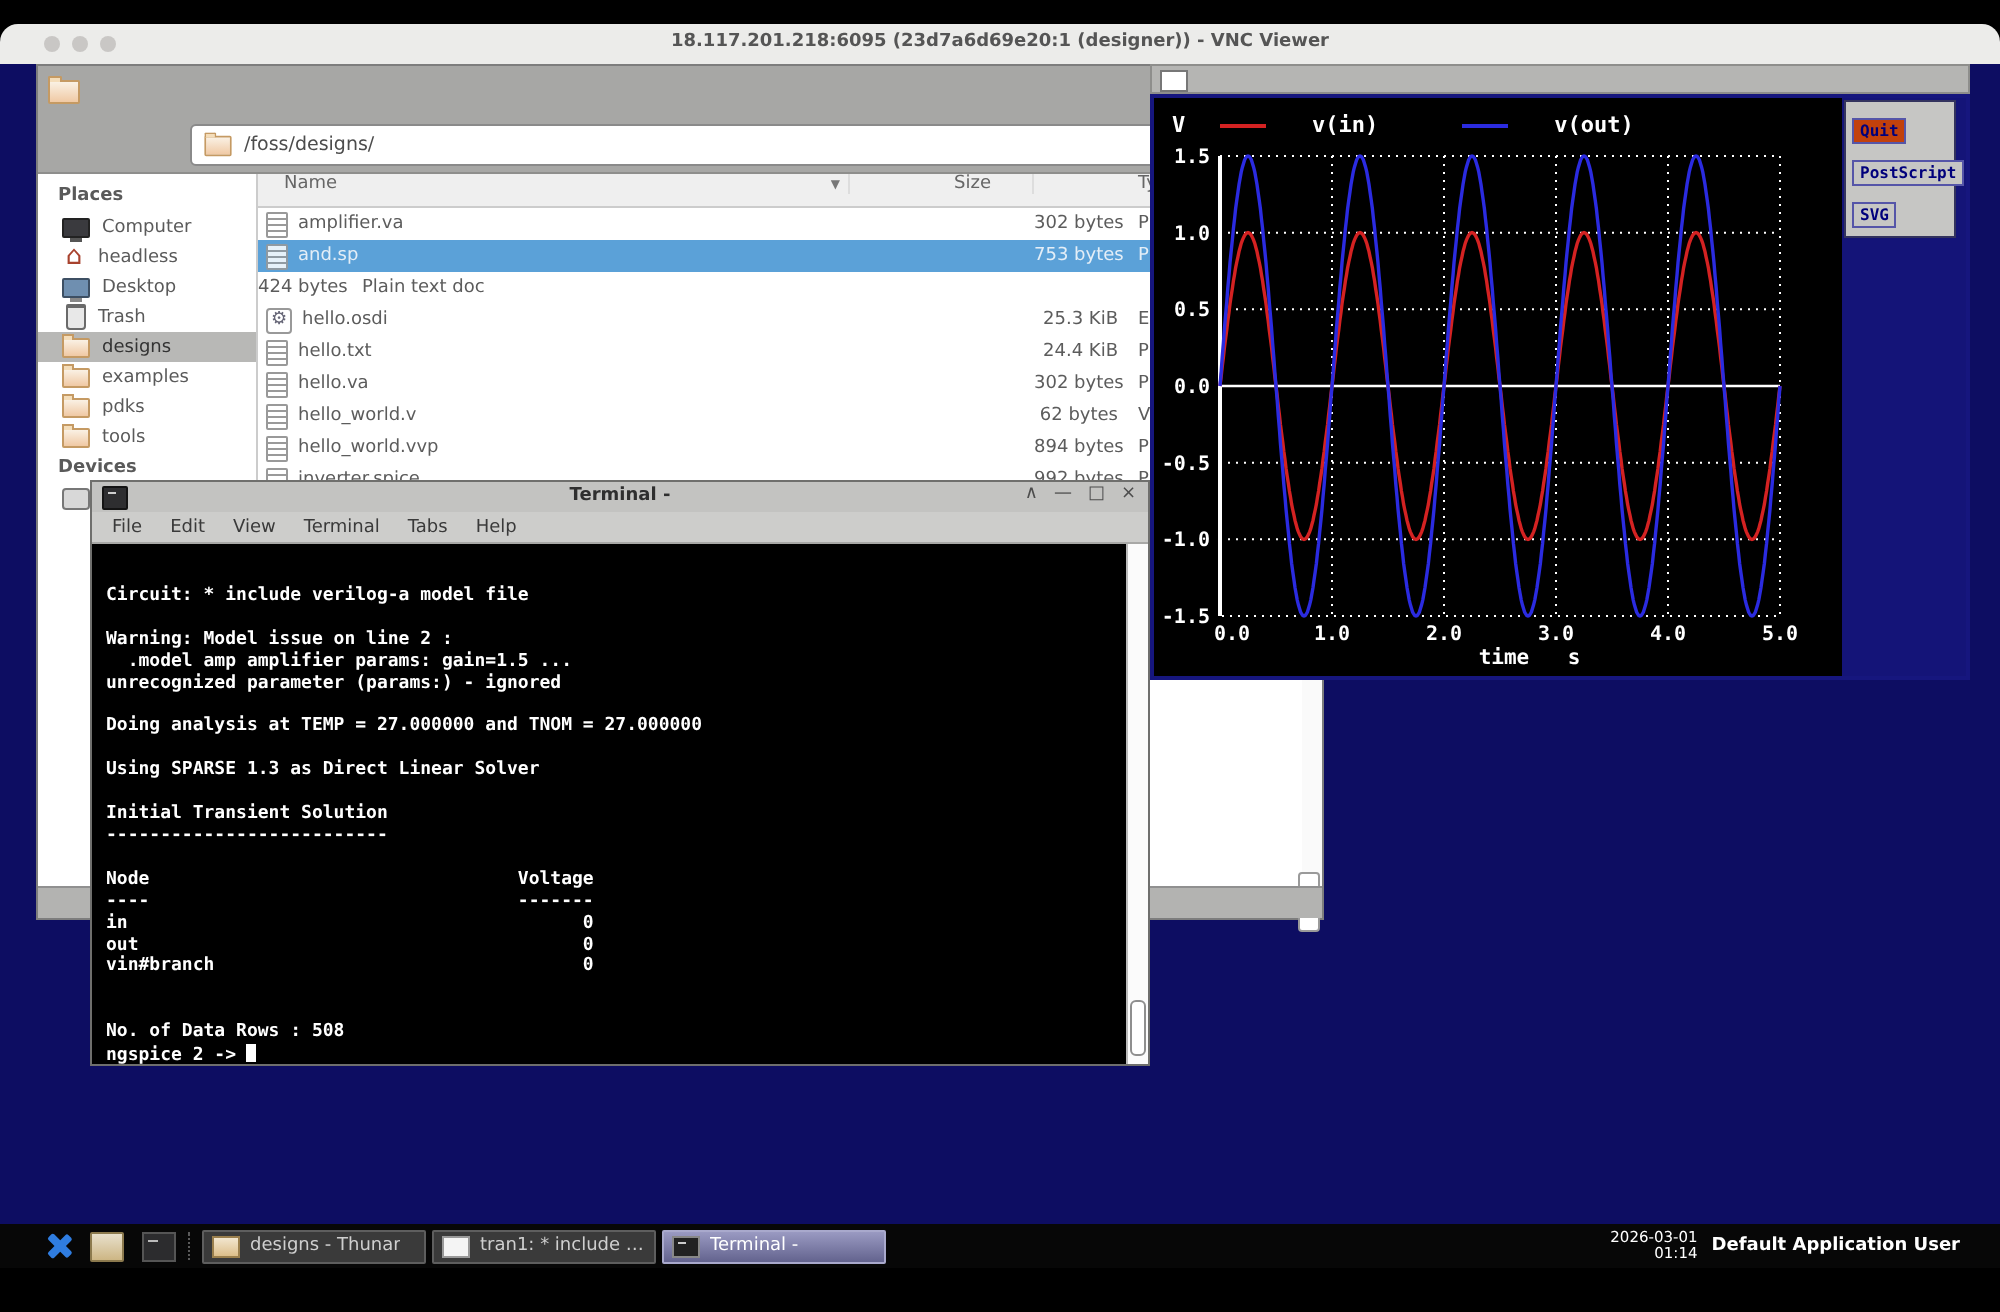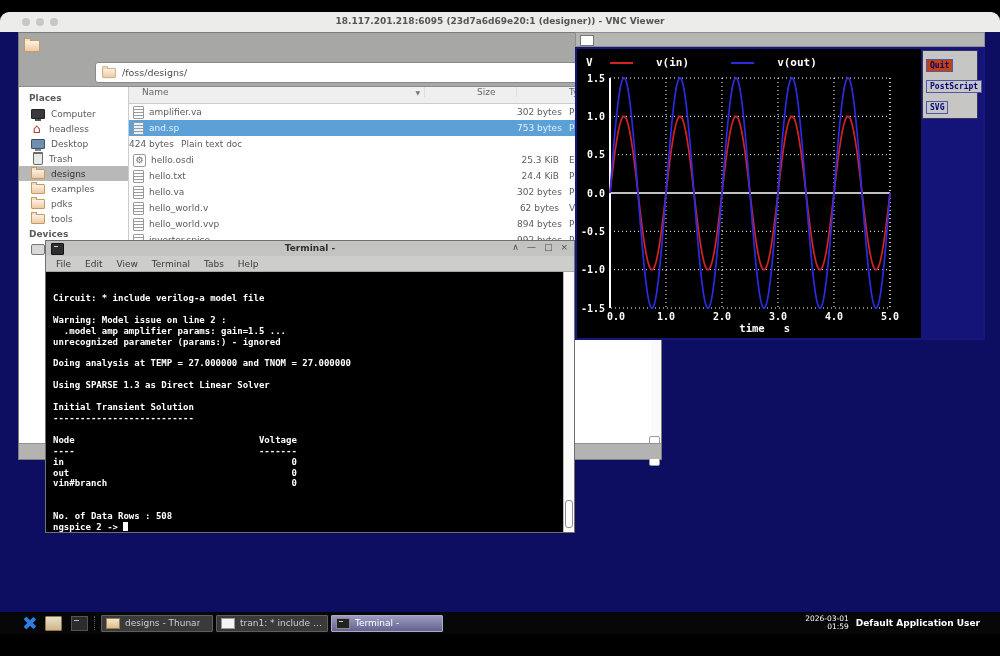--- a/index.html
+++ b/index.html
@@ -408,19 +408,19 @@
           <span class="tb-label">tran1: * include verilog-...</span>
         </div>
         <div class="tb-btn active">
           <span class="tb-ic terminal-icon"></span>
           <span class="tb-label">Terminal -</span>
         </div>
       </span>
     <span class="tb-right">
       <span class="tb-clock">
         <div>2026-03-01</div>
-        <div>01:59</div>
+        <div>01:14</div>
       </span>
       <span class="tb-user">Default Application User</span>
     </span>
   </div>
 
 </div>
 
 </body></html>

